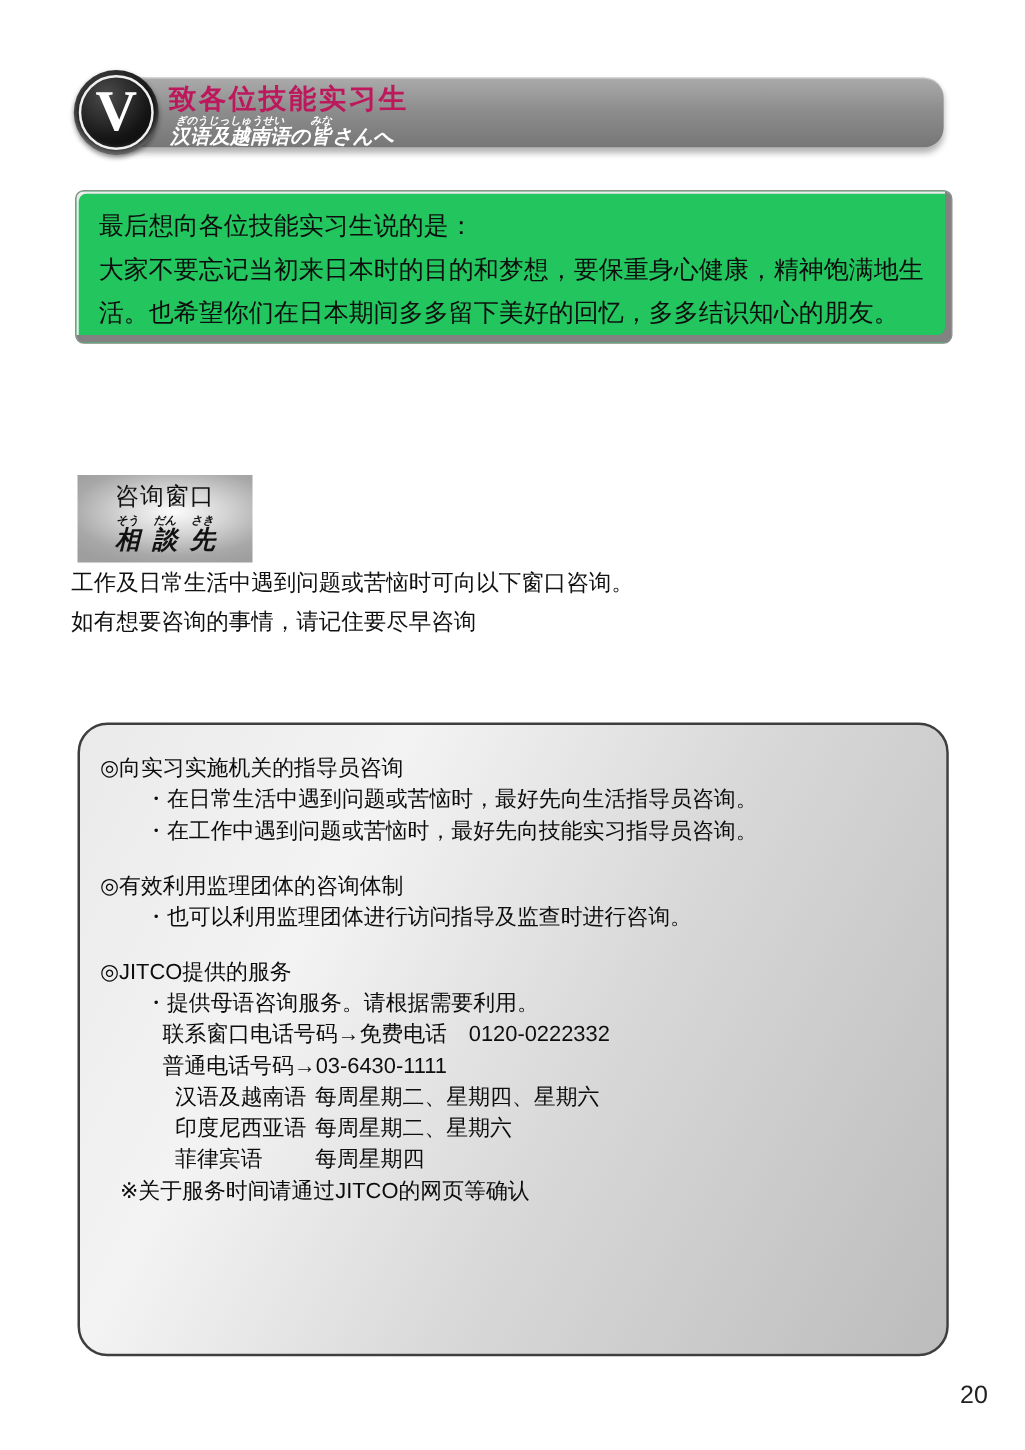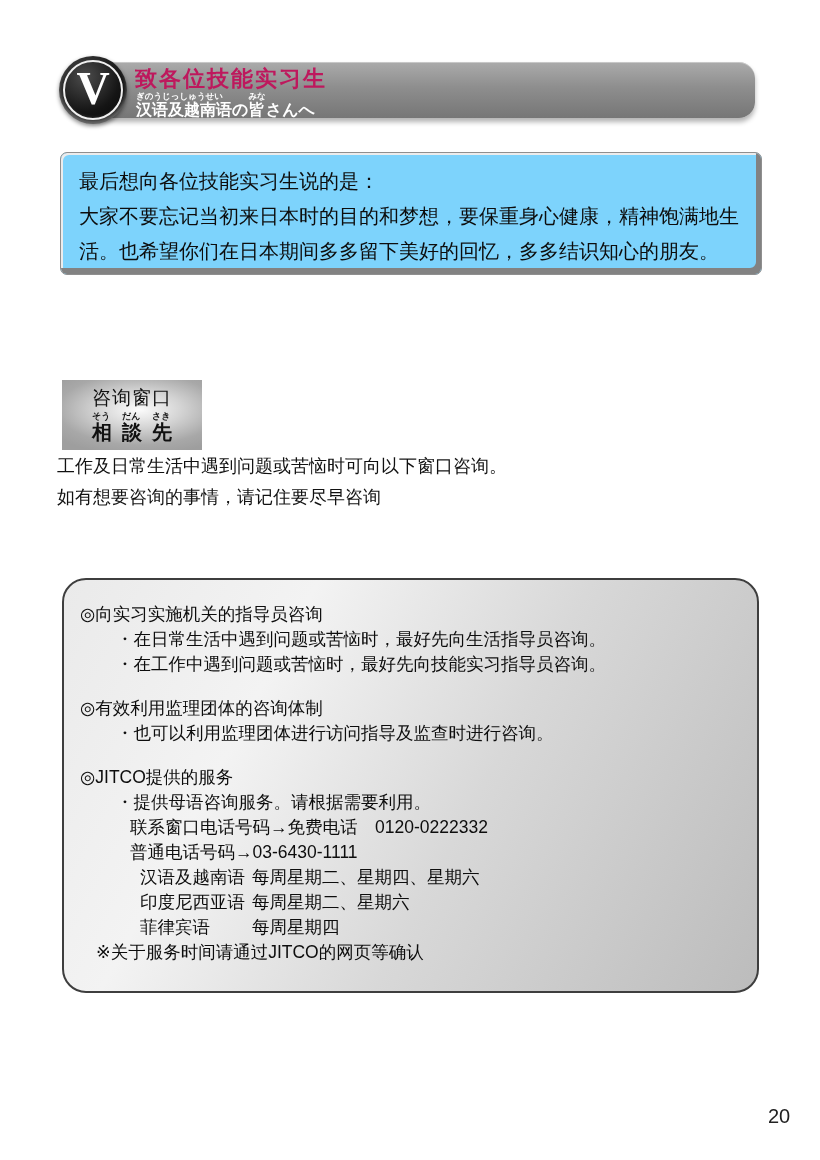--- a/index.html
+++ b/index.html
@@ -31,28 +31,28 @@
     font-family:"Liberation Serif","DejaVu Serif",serif; font-weight:bold;
     font-size:46px; line-height:1; color:#fff; margin-top:-3px;
   }
   .header-title{
     position:absolute; left:135px; top:64px; font-size:22px; font-weight:bold;
     color:#be185d; letter-spacing:2px; white-space:nowrap;
   }
   .header-subtitle{
     position:absolute; left:136px; top:91px; white-space:nowrap; color:#ffffff;
   }
-  .rseg{display:inline-block; vertical-align:bottom; white-space:nowrap;}
+  .rseg{display:inline-block; vertical-align:bottom; text-align:center; white-space:nowrap;font-style:italic;}
   .header-subtitle .rt{display:block; font-size:8.5px; font-weight:bold; line-height:10px; height:10px;}
   .header-subtitle .rbase{display:block; font-size:16px; font-weight:bold; line-height:18px;}
 
   
   .message-box{
     position:absolute; left:60px; top:152px; width:702px; height:123px;
-    box-sizing:border-box; background:#7dd3fc;
+    box-sizing:border-box; background:#22c55e;
     border:1px solid #8f8f8f; border-radius:7px;
     box-shadow:inset -5px -6px 0 #828282, inset 2px 2px 0 #ececec;
     padding:11px 18px 0 18px;
     font-size:20px; line-height:35px; color:#0d0d0d;
   }
 
   
   .consult-label{
     position:absolute; left:62px; top:380px; width:140px; height:70px;
     background:radial-gradient(ellipse 75% 65% at 55% 42%, #fcfcfc 0%, #d4d4d4 40%, #a8a8a8 78%, #9e9e9e 100%);
@@ -62,21 +62,21 @@
   .consult-line2{margin-top:2px; white-space:nowrap;}
   .consult-line2 .rseg{margin:0 5px;}
   .consult-line2 .rt{display:block; font-size:9px; line-height:10px; height:10px; font-weight:bold;}
   .consult-line2 .rbase{display:block; font-size:20px; font-weight:bold; line-height:22px;}
 
   
   .intro{position:absolute; left:57px; top:451px; font-size:18px; line-height:31px; color:#111;}
 
   
   .info-box{
-    position:absolute; left:62px; top:578px; width:697px; height:415px;
+    position:absolute; left:62px; top:578px; width:697px; height:507px;
     box-sizing:border-box;
     border:2px solid #3e3e3e; border-radius:24px;
     background:linear-gradient(118deg,#eaeaea 0%,#f3f3f3 28%,#d8d8d8 58%,#bcbcbc 100%);
     padding-top:22px;
     font-size:17.5px; color:#0d0d0d;
   }
   .info-box .line{line-height:25px; white-space:nowrap;}
   .info-box .heading{margin-left:16px;}
   .info-box .bullet{margin-left:52px;}
   .info-box .phone{margin-left:66px;}

